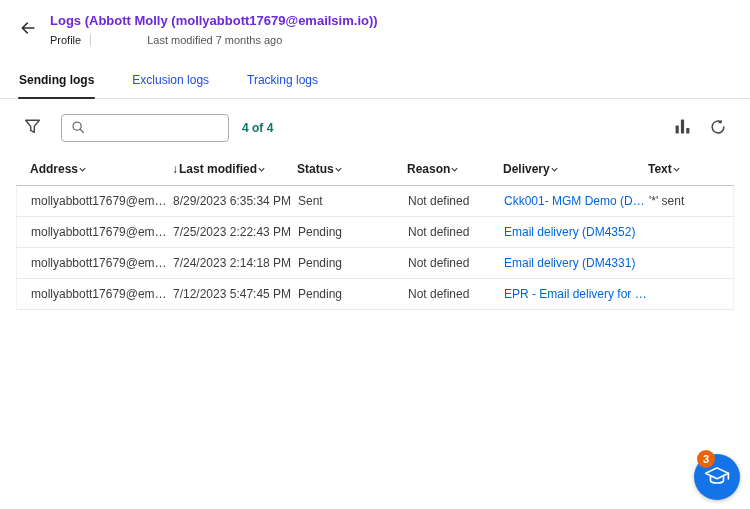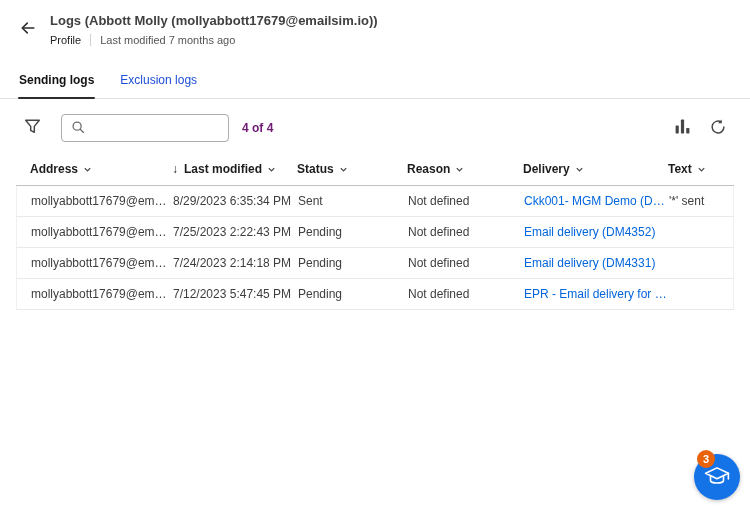--- a/index.html
+++ b/index.html
@@ -20,27 +20,27 @@
   }
 
   
   .page-header { display: flex; align-items: flex-start; padding: 13px 16px 0 14px; }
   .back-btn {
     background: none; border: none; cursor: pointer;
     width: 28px; height: 28px; display: flex; align-items: center; justify-content: center;
     border-radius: 50%; margin-top: 2px;
   }
   .header-text { margin-left: 8px; }
-  .page-title { font-size: 13px; font-weight: 700; color: #404040; line-height: 16px; }
+  .page-title { font-size: 13px; font-weight: 700; color: #6d28d9; line-height: 16px; }
   .subtitle { display: flex; align-items: flex-start; gap: 9px; margin-top: 5px; font-size: 11px; color: #222; }
-  .subtitle .muted { color: #555; }
+  .subtitle .muted { color: #555; margin-left: 47px; }
   .vdiv { width: 1px; height: 12px; background: #d0d0d0; }
 
   
-  .tabs { display: flex; gap: 24px; padding: 0 18px; border-bottom: 1px solid #e1e1e1; margin-top: 18px; }
+  .tabs { display: flex; gap: 36px; padding: 0 18px; border-bottom: 1px solid #e1e1e1; margin-top: 18px; }
   .tab {
     font-size: 12px; color: #1d4ed8; padding: 9px 1px 11px; cursor: pointer;
     position: relative; white-space: nowrap;
   }
   .tab.active { font-weight: 700; color: #131313; }
   .tab.active::after {
     content: ""; position: absolute; left: 0; right: 0; bottom: -1px; height: 2px;
     background: #2c2c2c; border-radius: 2px;
   }
 
@@ -52,41 +52,41 @@
   }
   .search {
     display: flex; align-items: center; gap: 7px;
     border: 1px solid #adadad; border-radius: 4px;
     height: 28px; width: 168px; margin-left: 18px; padding: 0 9px; background: #fff;
   }
   .search input {
     border: none; outline: none; width: 100%; font-size: 12px;
     font-family: "Liberation Sans", sans-serif; color: #2c2c2c; background: transparent;
   }
-  .result-count { margin-left: 13px; font-size: 12px; font-weight: 700; color: #701a75; }
+  .result-count { margin-left: 13px; font-size: 12px; font-weight: 700; color: #0f766e; }
   .toolbar-right { margin-left: auto; display: flex; align-items: center; gap: 15px; }
 
   
   .table { margin: 2px 16px 0 16px; }
   .trow { display: flex; align-items: center; }
   .thead {
     border-bottom: 1px solid #c2c2c2; padding: 6px 0 9px;
     font-weight: 700; color: #1d1d1d;
   }
-  .thead .cell { display: flex; align-items: center; gap: 5px; cursor: pointer; }
+  .thead .cell { display: flex; align-items: center; cursor: pointer; }
   .tbody .trow {
     border-bottom: 1px solid var(--border-light);
     border-left: 1px solid #f0f0f0; border-right: 1px solid #f0f0f0;
     padding: 8px 0; color: #3d3d3d; background: #fff;
   }
   .cell { flex: 0 0 auto; overflow: hidden; white-space: nowrap; text-overflow: ellipsis; }
   .c-address  { width: 156px; padding-left: 14px; }
   .c-lastmod  { width: 125px; }
   .c-status   { width: 110px; }
-  .c-reason   { width: 116px; }
+  .c-reason   { width: 96px; }
   .c-delivery { width: 145px; }
   .c-text     { flex: 1 1 auto; }
   .link { color: var(--link); cursor: pointer; }
   .sort-arrow { font-size: 12px; color: #1d1d1d; margin-right: 1px; }
   .chev { display: inline-flex; }
 
   
   .fab-wrap { position: absolute; right: 10px; bottom: 9px; width: 46px; height: 46px; }
   .fab {
     position: absolute; inset: 0; border: none; border-radius: 50%;
@@ -121,20 +121,21 @@
         <span>Profile</span>
         <span class="vdiv"></span>
         <span class="muted">Last modified 7 months ago</span>
       </div>
     </div>
   </header>
 
   <nav class="tabs">
     <div class="tab active">Sending logs</div>
     <div class="tab">Exclusion logs</div>
+    <div class="tab">Tracking logs</div>
   </nav>
 
   <div class="toolbar">
     <button class="icon-btn">
       <span>
         <svg width="17" height="17" viewBox="0 0 16 16" fill="none" stroke="#464646" stroke-width="1.4" stroke-linejoin="round">
           <path d="M1.6 2.2h12.8L9.7 7.9v5.6L6.3 11.7V7.9z"></path>
         </svg>
       </span>
     </button>

